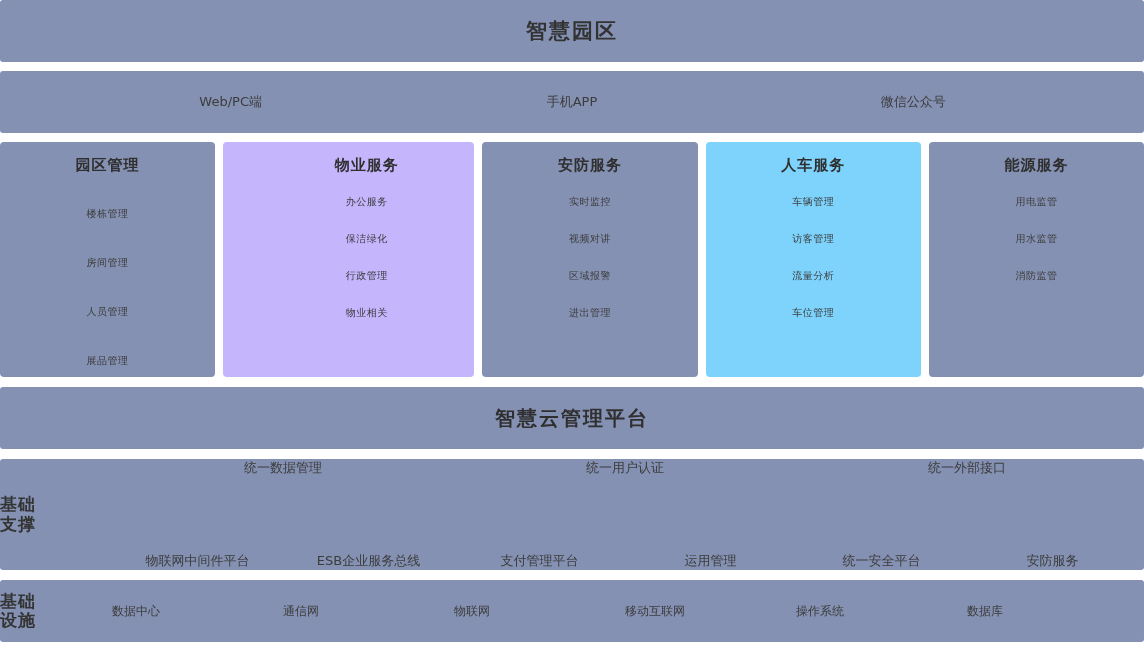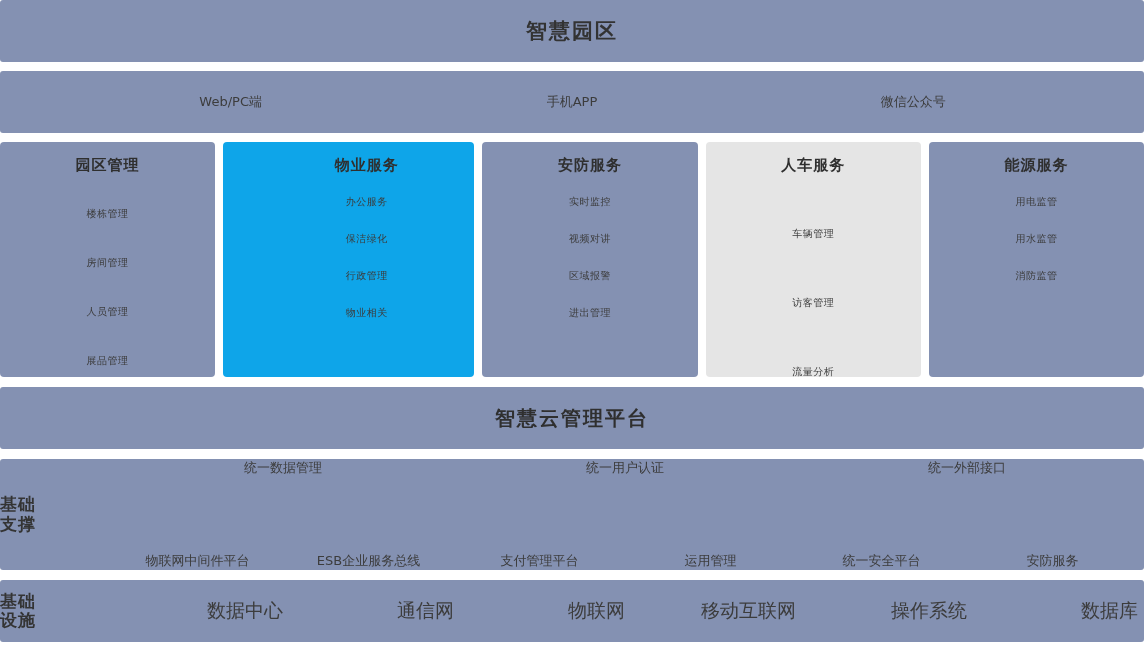--- a/index.html
+++ b/index.html
@@ -159,22 +159,22 @@
     align-items: center;
   }
   .infra-grid {
     flex: 1;
     display: flex;
     padding-right: 6px;
     box-sizing: border-box;
   }
   .infra-grid .cell {
     flex: 1;
-    text-align: right;
-    font-size: 19px;
+    text-align: left;
+    font-size: 12px;
     color: #3c3c3c;
   }
 </style>
 </head>
 <body>
 
 <div id="diagram">
 
   <div class="band row-title" style="background: rgb(132, 145, 178);">
     <span class="title-text">智慧园区</span>
@@ -201,37 +201,37 @@
   <div class="row-cards">
 
     <div class="card" style="background: rgb(132, 145, 178); gap: 12px;">
       <div class="card-title">园区管理</div>
       <div class="card-item">楼栋管理</div>
       <div class="card-item">房间管理</div>
       <div class="card-item">人员管理</div>
       <div class="card-item">展品管理</div>
     </div>
 
-    <div class="card" style="background: #0ea5e9; padding-left: 36px;">
+    <div class="card" style="background: #c4b5fd; padding-left: 36px;">
       <div class="card-title">物业服务</div>
       <div class="card-item">办公服务</div>
       <div class="card-item">保洁绿化</div>
       <div class="card-item">行政管理</div>
       <div class="card-item">物业相关</div>
     </div>
 
     <div class="card" style="background: rgb(132, 145, 178);">
       <div class="card-title">安防服务</div>
       <div class="card-item">实时监控</div>
       <div class="card-item">视频对讲</div>
       <div class="card-item">区域报警</div>
       <div class="card-item">进出管理</div>
     </div>
 
-    <div class="card" style="background: #e5e5e5; gap: 32px;">
+    <div class="card" style="background: #7dd3fc;">
       <div class="card-title">人车服务</div>
       <div class="card-item">车辆管理</div>
       <div class="card-item">访客管理</div>
       <div class="card-item">流量分析</div>
       <div class="card-item">车位管理</div>
     </div>
 
     <div class="card" style="background: rgb(132, 145, 178);">
       <div class="card-title">能源服务</div>
       <div class="card-item">用电监管</div>

